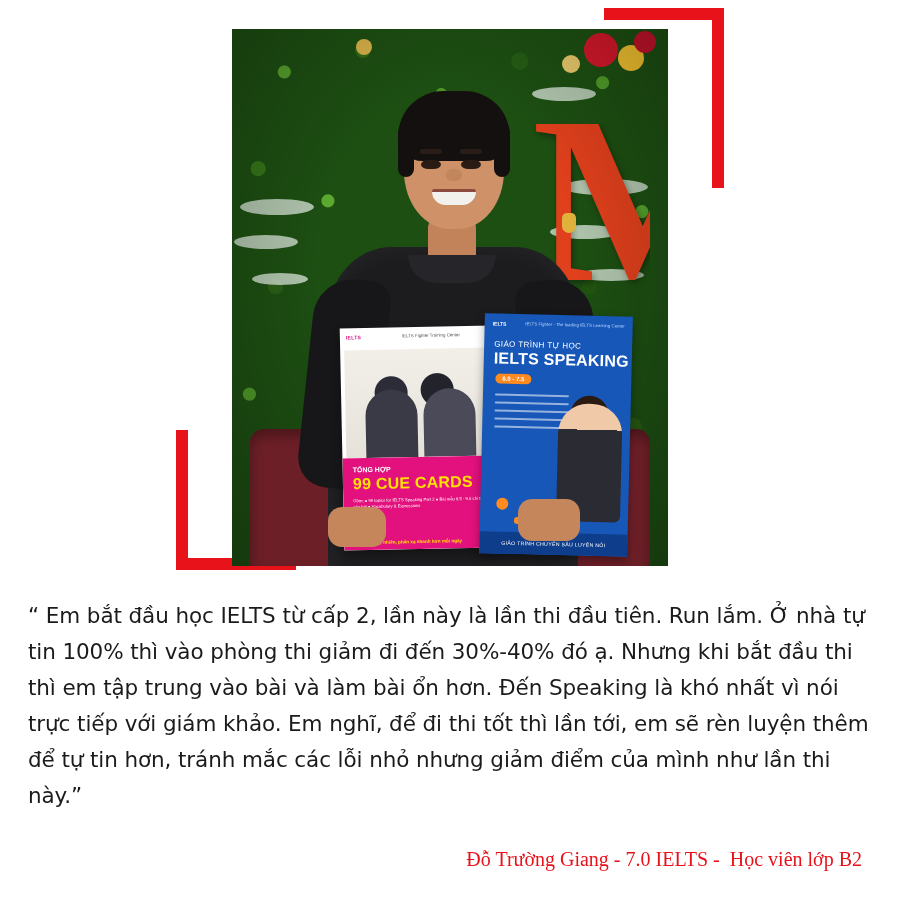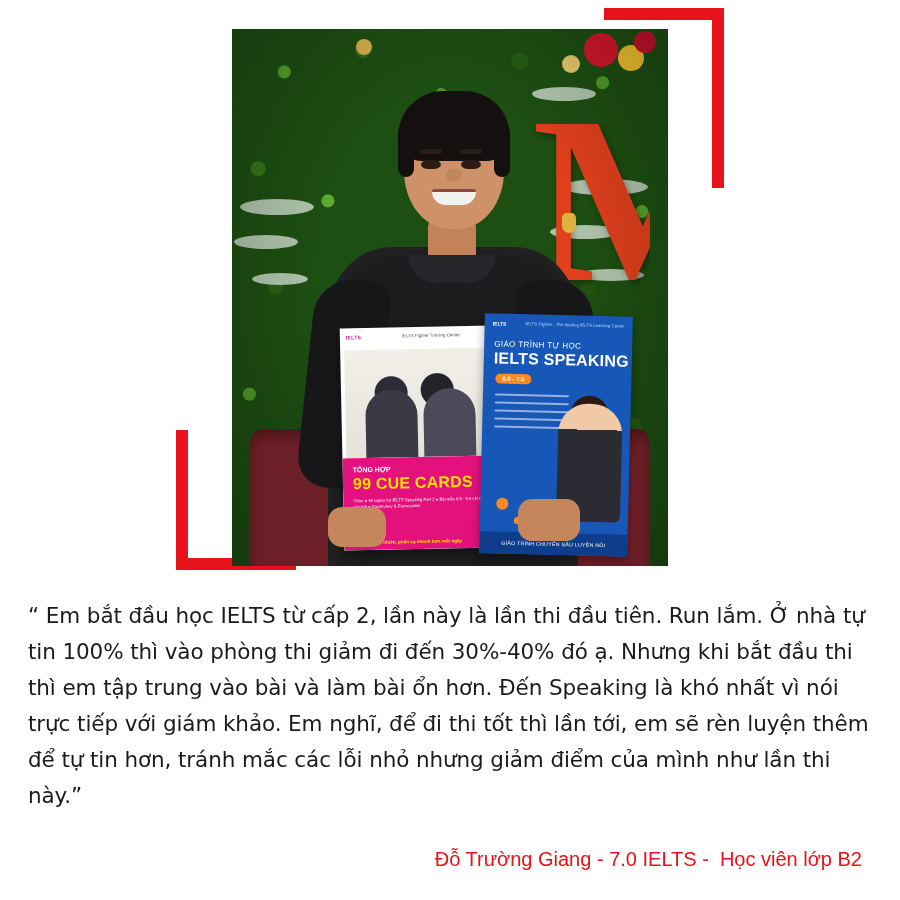--- a/index.html
+++ b/index.html
@@ -467,21 +467,21 @@
     font-family: "DejaVu Sans", sans-serif;
     font-size: 21.5px;
     line-height: 36px;
     color: #1b1b1b;
     letter-spacing: -0.1px;
   }
   .credit {
     position: absolute;
     right: 38px;
     top: 848px;
-    font-family: Liberation Sans, sans-serif;
+    font-family: Liberation Serif, serif;
     font-size: 20px;
     color: #e8121a;
     white-space: pre;
   }
 </style>
 </head>
 <body>
 
 <div class="photo-area">
 

